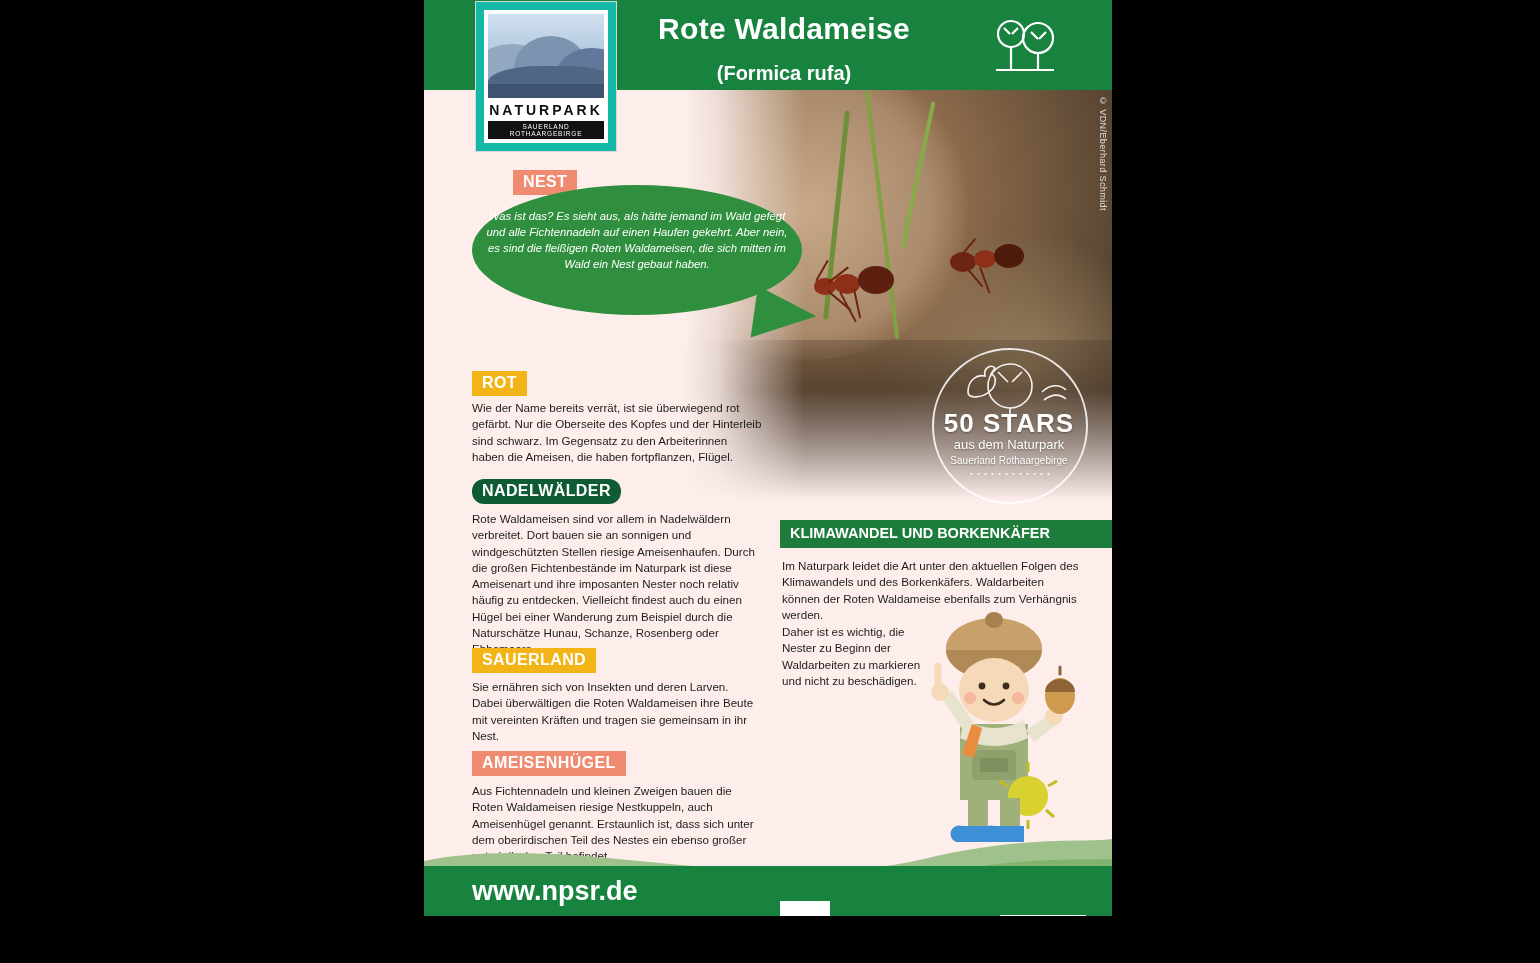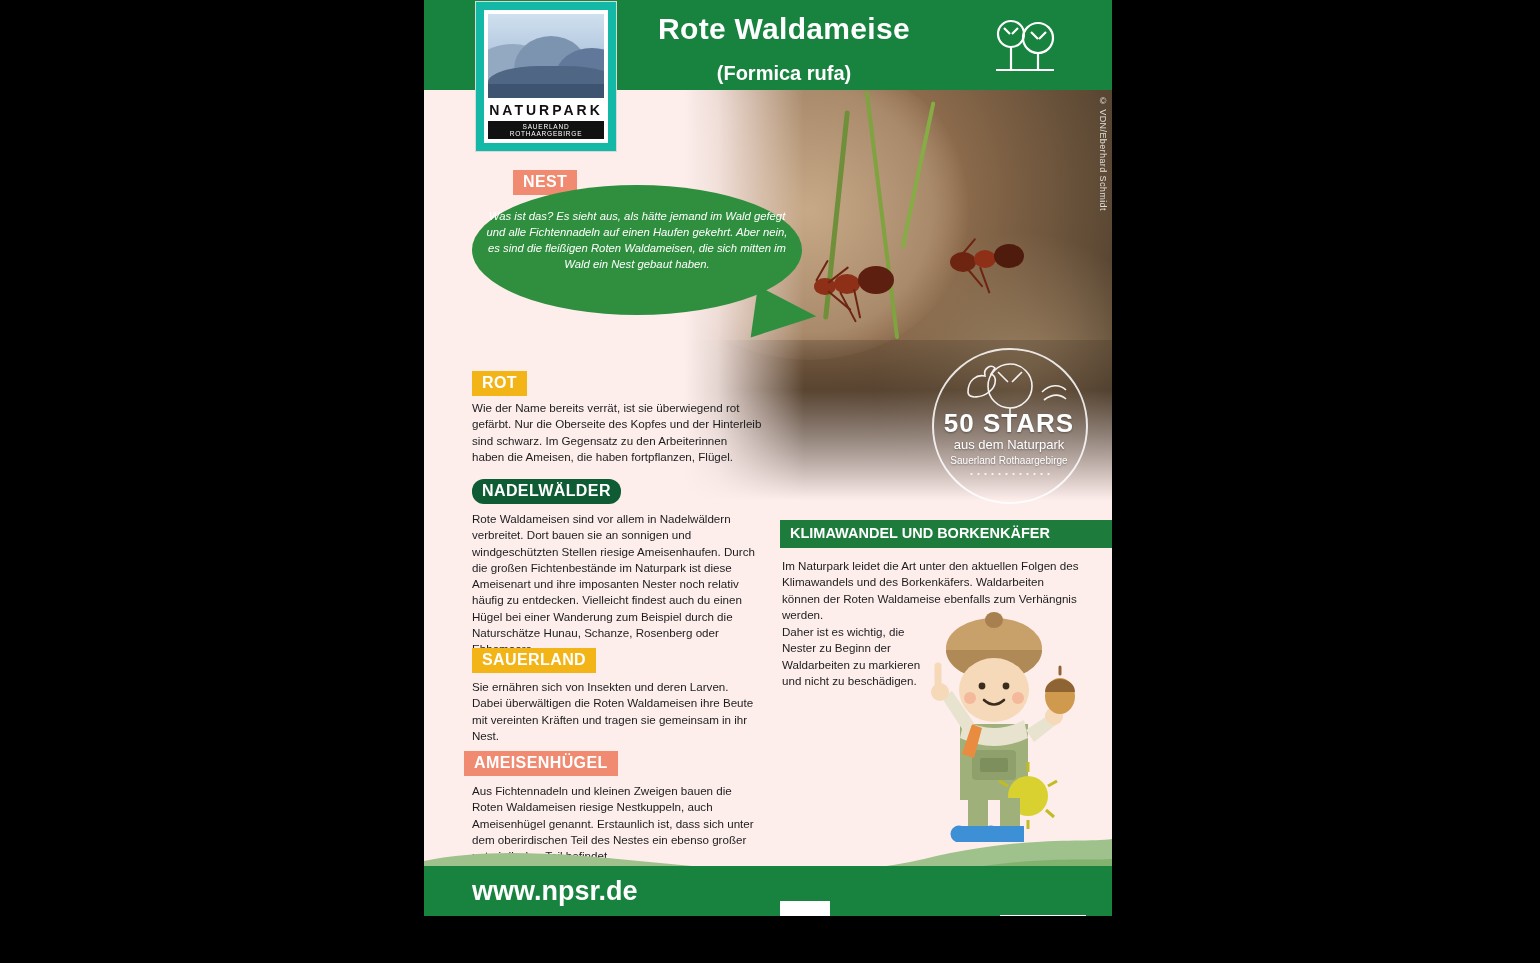--- a/index.html
+++ b/index.html
@@ -193,21 +193,21 @@
 
     <div class="tag yellow" style="left:48px;top:371px;">ROT</div>
     <div class="copy" style="left:48px;top:400px;width:290px;">Wie der Name bereits verrät, ist sie überwiegend rot gefärbt. Nur die Oberseite des Kopfes und der Hinterleib sind schwarz. Im Gegensatz zu den Arbeiterinnen haben die Ameisen, die haben fortpflanzen, Flügel.</div>
 
     <div class="tag dark" style="left:48px;top:479px;">NADELWÄLDER</div>
     <div class="copy" style="left:48px;top:511px;width:290px;">Rote Waldameisen sind vor allem in Nadelwäldern verbreitet. Dort bauen sie an sonnigen und windgeschützten Stellen riesige Ameisenhaufen. Durch die großen Fichtenbestände im Naturpark ist diese Ameisenart und ihre imposanten Nester noch relativ häufig zu entdecken. Vielleicht findest auch du einen Hügel bei einer Wanderung zum Beispiel durch die Naturschätze Hunau, Schanze, Rosenberg oder Ebbemoore.</div>
 
     <div class="tag yellow" style="left:48px;top:648px;">SAUERLAND</div>
     <div class="copy" style="left:48px;top:679px;width:290px;">Sie ernähren sich von Insekten und deren Larven. Dabei überwältigen die Roten Waldameisen ihre Beute mit vereinten Kräften und tragen sie gemeinsam in ihr Nest.</div>
 
-    <div class="tag peach" style="left:40px;top:751px;text-align:center;">AMEISENHÜGEL</div>
+    <div class="tag peach" style="left:48px;top:751px;text-align:center;">AMEISENHÜGEL</div>
     <div class="copy" style="left:48px;top:783px;width:290px;">Aus Fichtennadeln und kleinen Zweigen bauen die Roten Waldameisen riesige Nestkuppeln, auch Ameisenhügel genannt. Erstaunlich ist, dass sich unter dem oberirdischen Teil des Nestes ein ebenso großer unterirdischer Teil befindet.</div>
 
     <div class="kbtag">
       <span>KLIMAWANDEL UND BORKENKÄFER</span>
     </div>
     <div class="copy" style="left:358px;top:558px;width:300px;">Im Naturpark leidet die Art unter den aktuellen Folgen des Klimawandels und des Borkenkäfers. Waldarbeiten können der Roten Waldameise ebenfalls zum Verhängnis werden.</div>
     <div class="copy" style="left:358px;top:624px;width:150px;">Daher ist es wichtig, die Nester zu Beginn der Waldarbeiten zu markieren und nicht zu beschädigen.</div>
 
     <svg class="mascot" viewBox="0 0 200 260">
 

